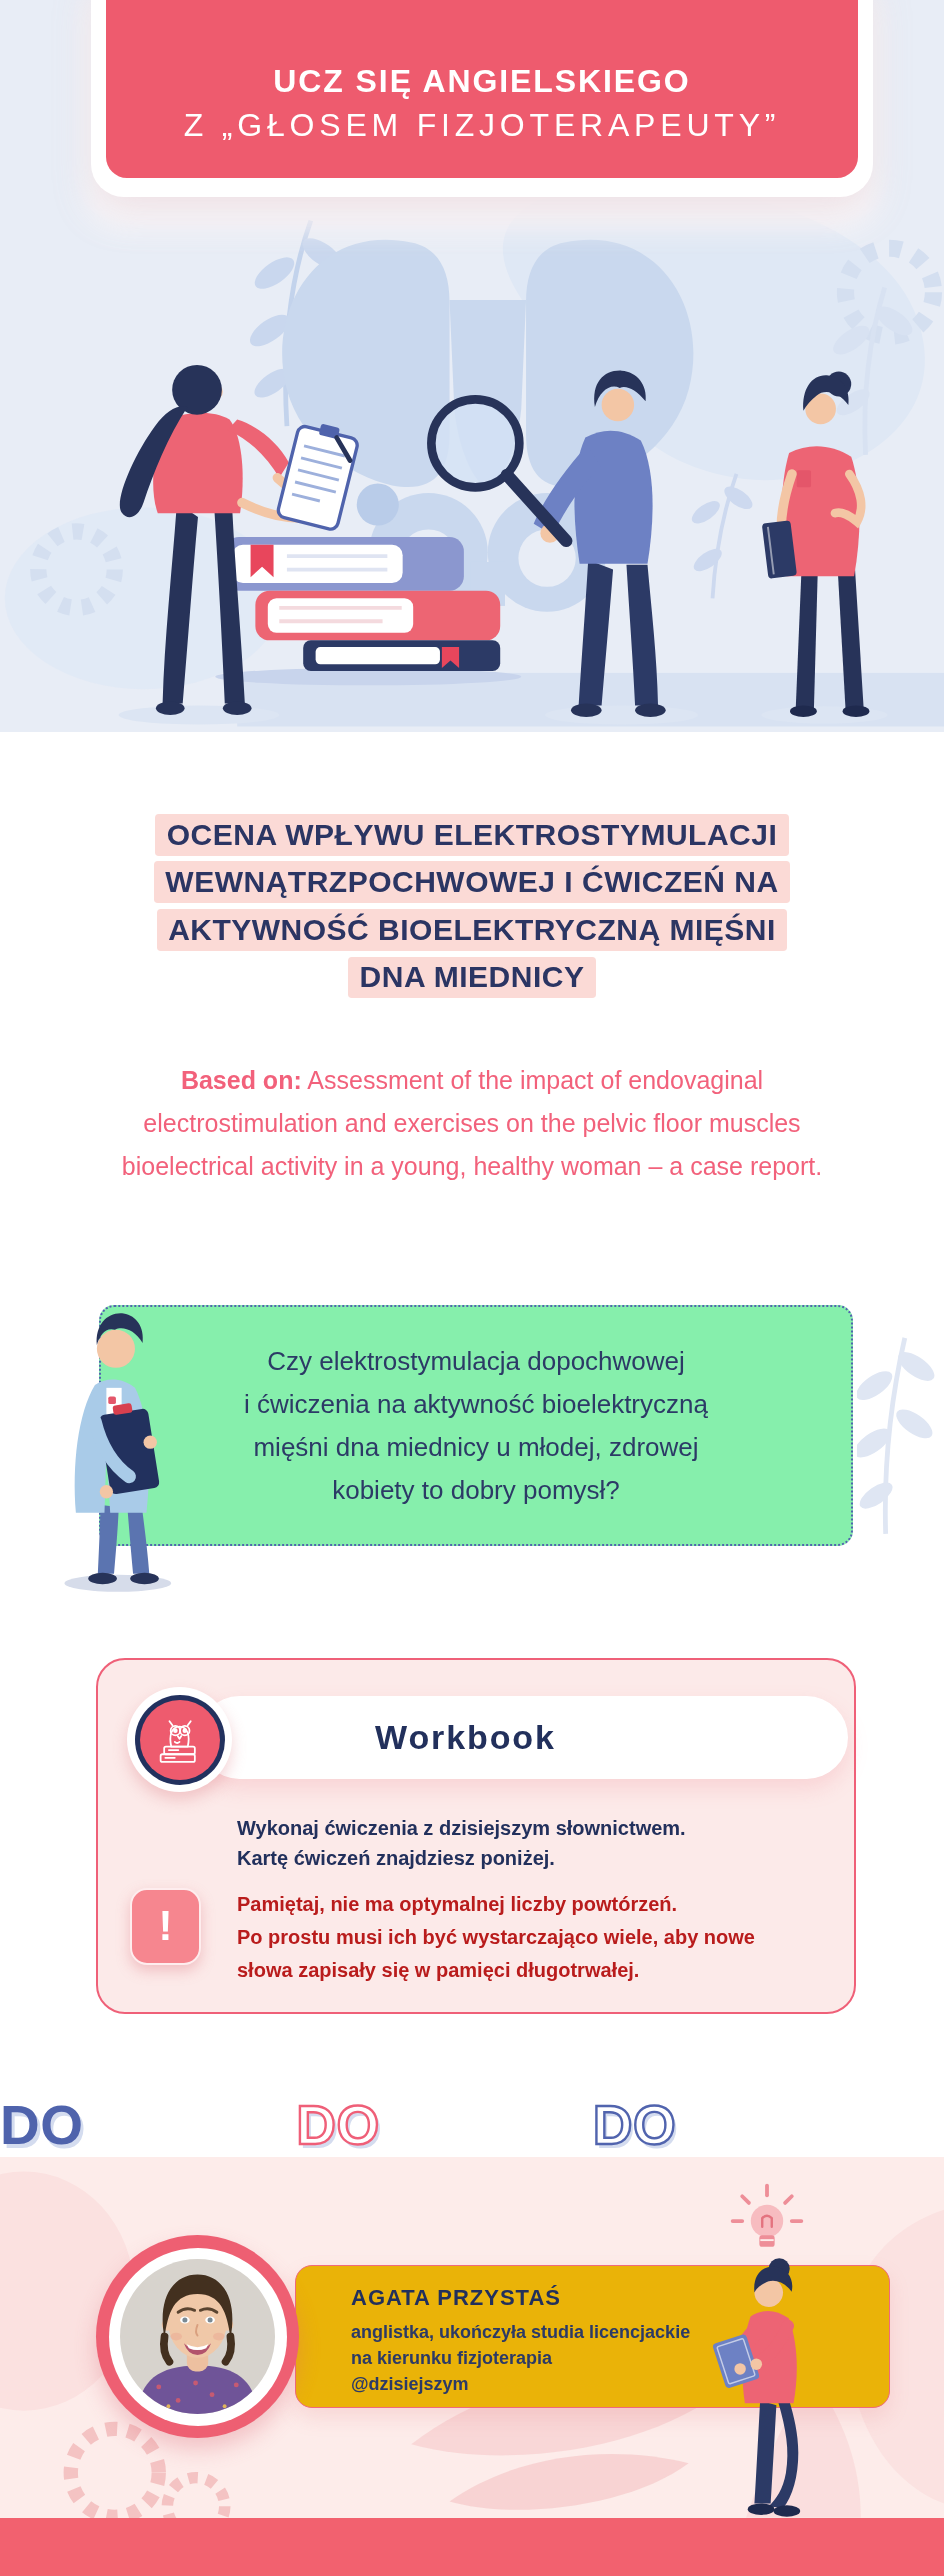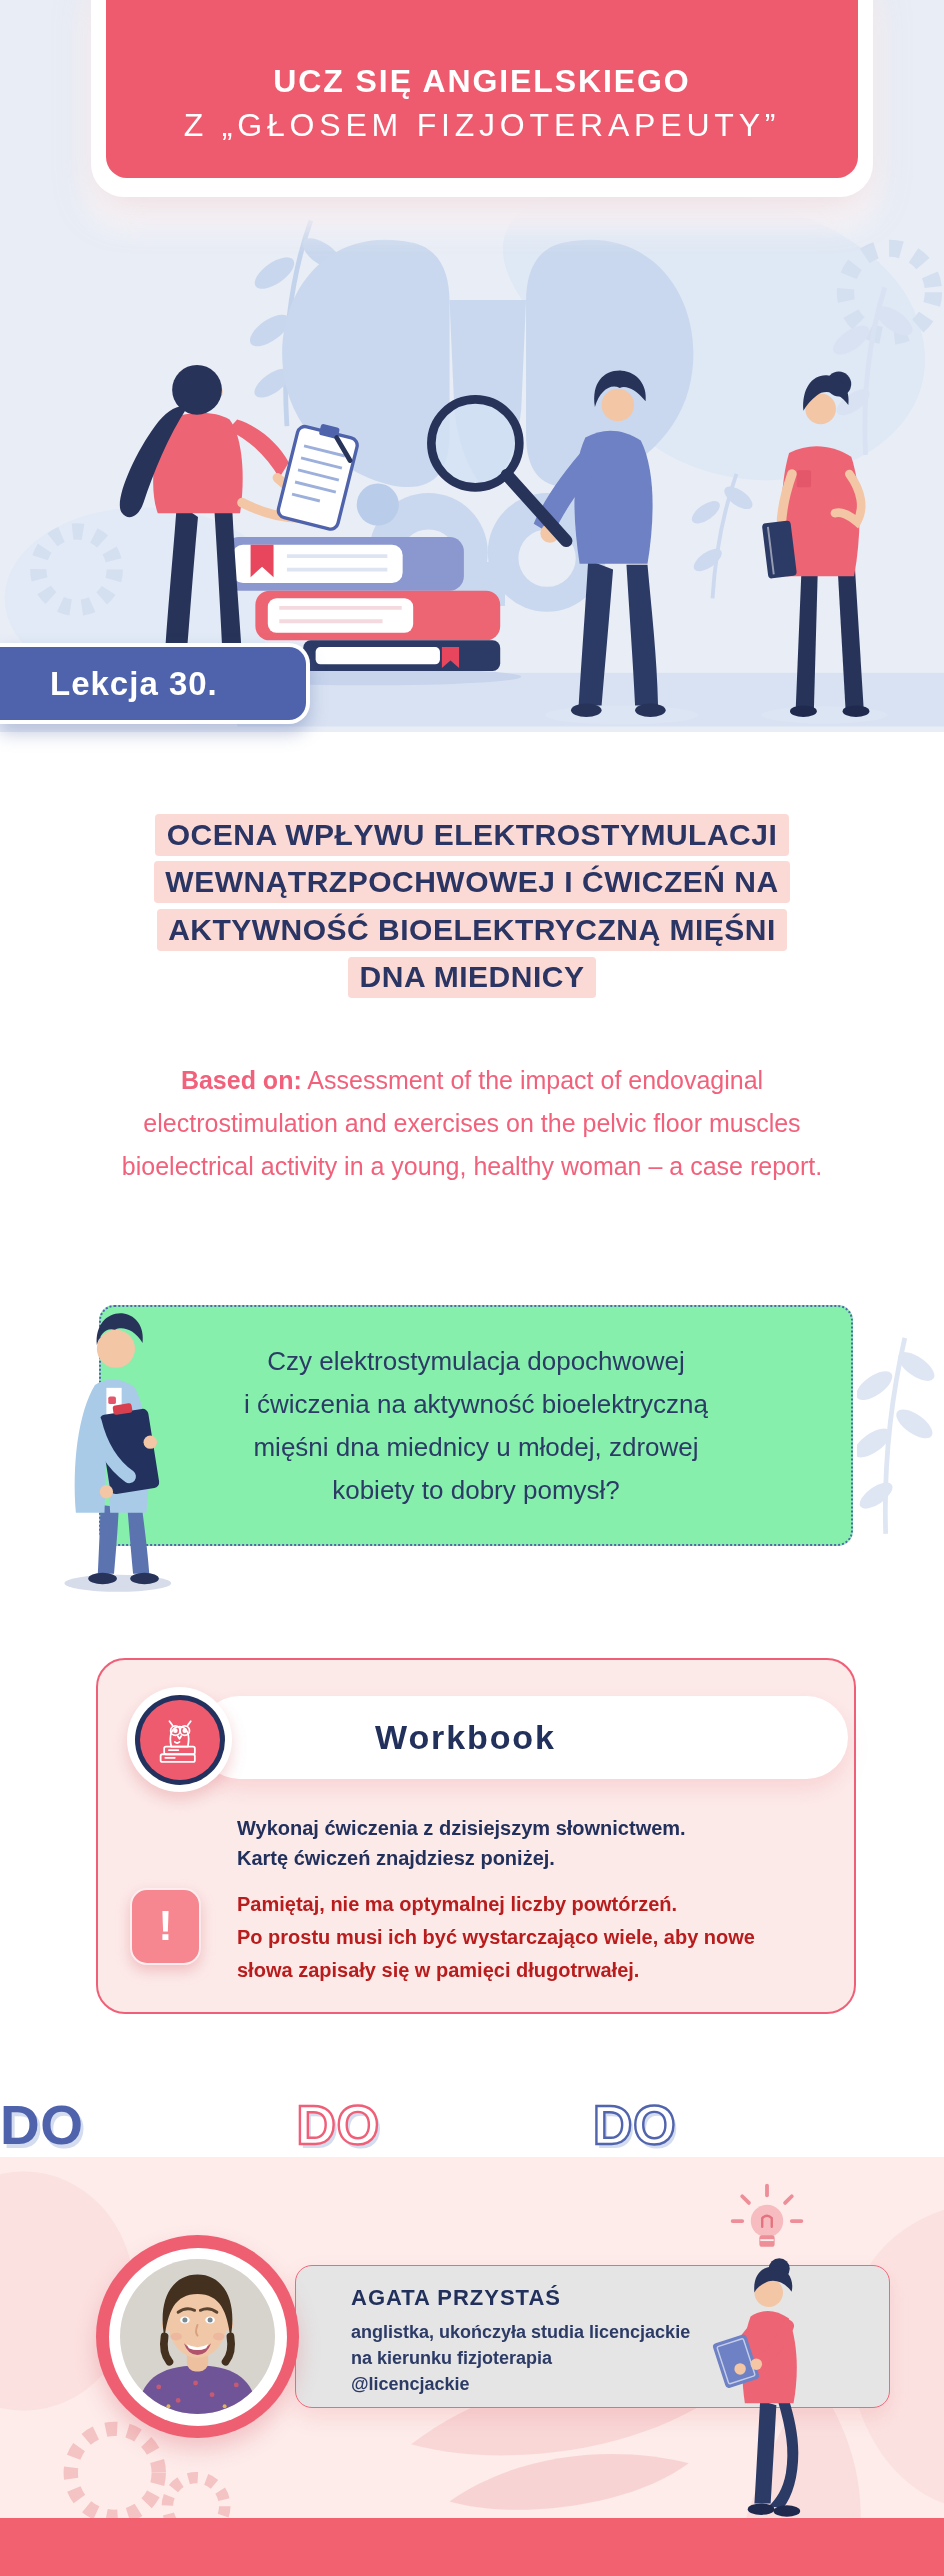--- a/index.html
+++ b/index.html
@@ -50,21 +50,21 @@
         border:2.9px solid rgba(255,255,255,.85);box-shadow:0 5.7px 13.4px rgba(220,110,120,.35);box-sizing:border-box;
         color:#fff;font-size:42px;font-weight:800;text-align:center;line-height:71px;}
   
   .cta-row{position:absolute;left:0;top:2093px;width:864px;display:flex;justify-content:space-between;gap:25px;
         font-size:55px;font-weight:800;letter-spacing:0.5px;}
   .cta-solid-blue{color:#4f63ac;text-shadow:2.9px 3.8px 0 #d4dcef;}
   .cta-outline-pink{color:#fff;-webkit-text-stroke:2.4px #ef5f78;text-shadow:2.9px 3.8px 0 #d4dcef;}
   .cta-outline-blue{color:#fff;-webkit-text-stroke:2.4px #5164ae;text-shadow:2.9px 3.8px 0 #d4dcef;}
   
   .footer-bg{position:absolute;left:0;top:2157px;width:944px;height:361px;background:#fdecea;overflow:hidden;}
-  .footer-card{position:absolute;left:295px;top:2265px;width:595px;height:143px;background:#e5e5e5;
+  .footer-card{position:absolute;left:295px;top:2265px;width:595px;height:143px;background:#eab308;
         border:1.9px solid #f06a7b;border-radius:17px;box-shadow:0 9.6px 19px rgba(230,120,130,.18);box-sizing:border-box;}
   .author-name{position:absolute;left:55px;top:19px;color:#22305c;font-size:22px;font-weight:800;letter-spacing:1px;}
   .author-bio{position:absolute;left:55px;top:53px;color:#2c3a66;font-size:18px;font-weight:600;line-height:26px;}
   .avatar-outer{position:absolute;left:96px;top:2235px;width:203px;height:203px;border-radius:50%;background:#ee5f72;
         display:flex;align-items:center;justify-content:center;box-shadow:0 11.5px 21px rgba(220,100,115,.30);}
   .avatar-white{width:178px;height:178px;border-radius:50%;background:#fff;display:flex;align-items:center;justify-content:center;}
   .avatar-photo{width:155px;height:155px;border-radius:50%;overflow:hidden;}
   .bulb-svg{position:absolute;left:723px;top:2181px;width:88px;height:82px;}
   .footer-woman-svg{position:absolute;left:701px;top:2257px;width:145px;height:262px;}
   .bottom-bar{position:absolute;left:0;top:2518px;width:944px;height:58px;background:#f2616f;}
@@ -197,21 +197,20 @@
     </g>
   </svg>
 
   <div class="header-wrap">
     <div class="header-card">
       <div class="header-line1">UCZ SIĘ ANGIELSKIEGO</div>
       <div class="header-line2">Z „GŁOSEM FIZJOTERAPEUTY”</div>
     </div>
   </div>
 
-  <div class="lesson-badge">Lekcja 30.</div>
 
   <div class="title-block">
     <div><span class="title-line">OCENA WPŁYWU ELEKTROSTYMULACJI</span></div>
     <div><span class="title-line">WEWNĄTRZPOCHWOWEJ I ĆWICZEŃ NA</span></div>
     <div><span class="title-line">AKTYWNOŚĆ BIOELEKTRYCZNĄ MIĘŚNI</span></div>
     <div><span class="title-line">DNA MIEDNICY</span></div>
   </div>
 
   <div class="based-on"><b>Based on:</b><span> Assessment of the impact of endovaginal electrostimulation and exercises on the pelvic floor muscles bioelectrical activity in a young, healthy woman – a case report.</span></div>
 
@@ -319,21 +318,21 @@
     <path d="M41 48 L41 39 M51 48 L51 39 M41 39 q 5 -5 10 0" fill="none" stroke="#e4737f" stroke-width="2.5" stroke-linecap="round"></path>
     <rect x="38" y="57" width="16" height="12" rx="3" fill="#ee8e98"></rect>
     <line x1="39" y1="62" x2="53" y2="62" stroke="#fdecea" stroke-width="2"></line>
   </svg>
 
   <div class="footer-card">
     <div class="author-name">AGATA PRZYSTAŚ</div>
     <div class="author-bio">
       <div>anglistka, ukończyła studia licencjackie</div>
       <div>na kierunku fizjoterapia</div>
-      <div>@licencjackie</div>
+      <div>@dzisiejszym</div>
     </div>
   </div>
 
   <div class="avatar-outer">
     <div class="avatar-white">
         <div class="avatar-photo">
       <svg width="155" height="155" viewBox="0 0 160 160">
         <rect width="160" height="160" fill="#d7d3cd"></rect>
         <path d="M18 160 C20 126 40 110 80 110 C120 110 140 126 142 160 Z" fill="#6f5498"></path>
         <g fill="#c65a72">

